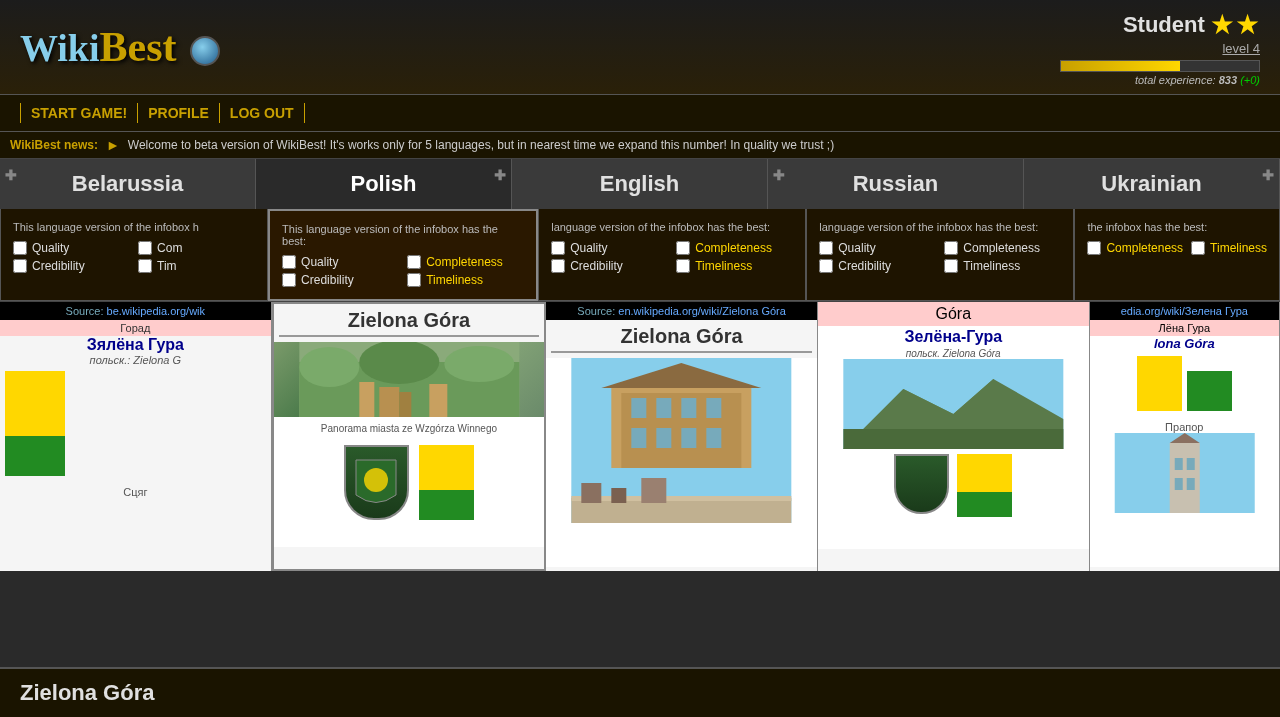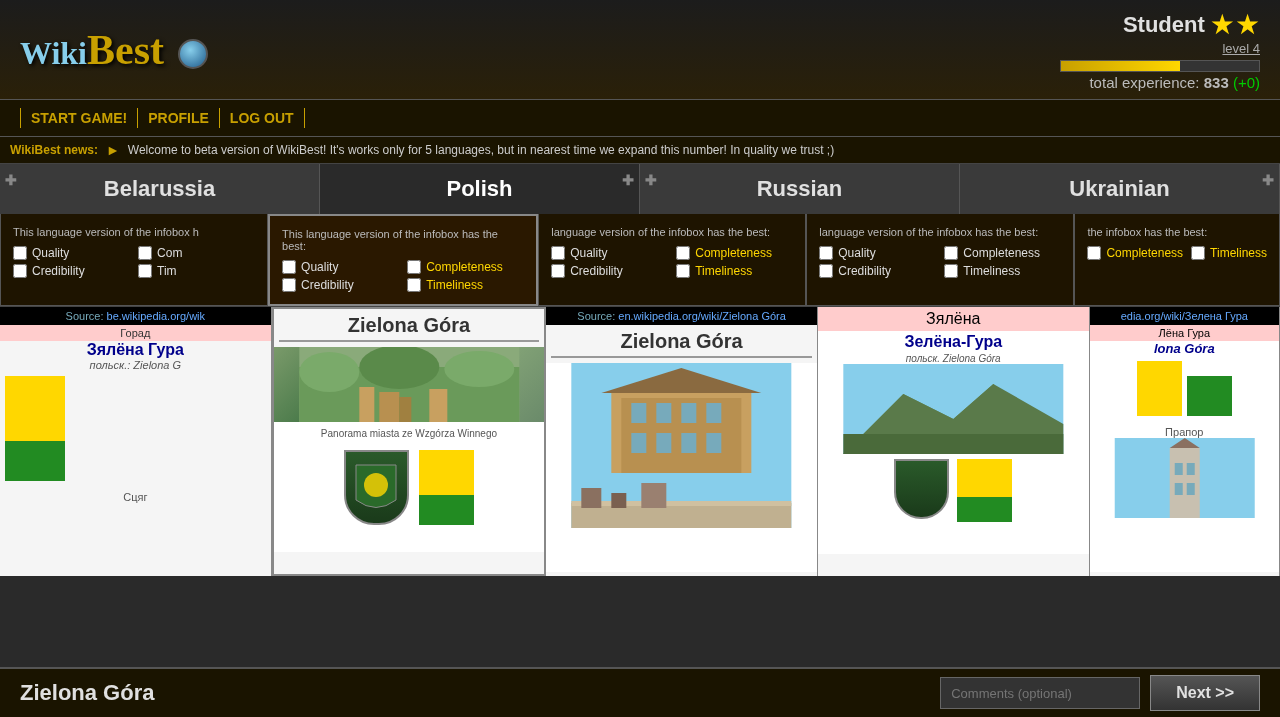--- a/index.html
+++ b/index.html
@@ -35,21 +35,21 @@
       font-size: 42px;
       font-weight: bold;
       color: #c8a000;
       font-family: Georgia, serif;
       text-shadow: 2px 2px 4px #000;
       line-height: 1;
     }
 
     #logo-text .wiki {
       color: #87ceeb;
-      font-size: 32px;
+      font-size: 38px;
     }
     #logo-text .best {
       color: #c8a000;
     }
 
     #user-panel {
       text-align: right;
       color: #ccc;
     }
 
@@ -82,23 +82,24 @@
       position: relative;
     }
 
     #xp-bar-fill {
       height: 100%;
       background: linear-gradient(to right, #c8a000, #ffd700);
       width: 60%;
     }
 
     #xp-text {
-      font-size: 15px;
+      font-size: 11px;
       color: #bbb;
       text-align: right;
+      font-style: italic;
     }
 
     #xp-plus {
       color: #00cc00;
     }
 
     
     #nav-bar {
       background: #1a1400;
       border-top: 1px solid #555;
@@ -415,20 +416,23 @@
 </div>
 
 <div id="lang-tabs">
   <div class="lang-tab" style="position:relative;">
     <span class="drag-icon" style="left:5px;">✚</span>
     <span>Belarussia</span>
   </div>
   <div class="lang-tab active" style="position:relative;">
     <span class="drag-icon" style="right:5px;">✚</span>
     <span>Polish</span>
+  </div>
+  <div class="lang-tab">
+    <span>English</span>
   </div>
   <div class="lang-tab" style="position:relative;">
     <span class="drag-icon" style="left:5px;">✚</span>
     <span>Russian</span>
   </div>
   <div class="lang-tab" style="position:relative;">
     <span class="drag-icon" style="right:5px;">✚</span>
     <span>Ukrainian</span>
   </div>
 </div>
@@ -633,21 +637,21 @@
           <rect x="10" y="15" width="20" height="20" fill="#8a7060"></rect>
           <rect x="40" y="20" width="15" height="15" fill="#7a6050"></rect>
           <rect x="70" y="10" width="25" height="25" fill="#9a8070"></rect>
         </svg>
       </div>
     </div>
   </div>
 
   <div class="article-panel">
     <div class="article-content" style="background:white;">
-      <div class="infobox-ru">Зялёна</div>
+      <div class="infobox-ru">Góra</div>
       <div class="city-ru-name" style="text-align:center; color:#00008b; font-size:16px; font-weight:bold; padding:2px;">Зелёна-Гура</div>
       <div class="city-ru-sub" style="text-align:center; font-size:10px; color:#555; font-style:italic;">польск. Zielona Góra</div>
 
       <div style="width:100%; height:90px;">
         <svg width="100%" height="90" viewBox="0 0 220 90" xmlns="http://www.w3.org/2000/svg">
           <rect width="220" height="90" fill="#87ceeb"></rect>
           <polygon points="0,90 60,30 110,55 150,20 220,90" fill="#6a8a5a"></polygon>
           <polygon points="60,30 110,55 150,20 220,60 220,90 0,90" fill="#5a7a4a"></polygon>
           <rect x="0" y="70" width="220" height="20" fill="#4a6a3a"></rect>
         </svg>
@@ -690,17 +694,13 @@
           <rect x="72" y="45" width="8" height="12" fill="#7ab"></rect>
         </svg>
       </div>
     </div>
   </div>
 
 </div>
 
 <div id="bottom-bar">
   <span id="article-title">Zielona Góra</span>
-  <div id="bottom-right">
-    <input type="text" id="comments-input" placeholder="Comments (optional)" style="">
-    <button id="next-button">Next &gt;&gt;</button>
-  </div>
 </div>
 
 </body></html>

